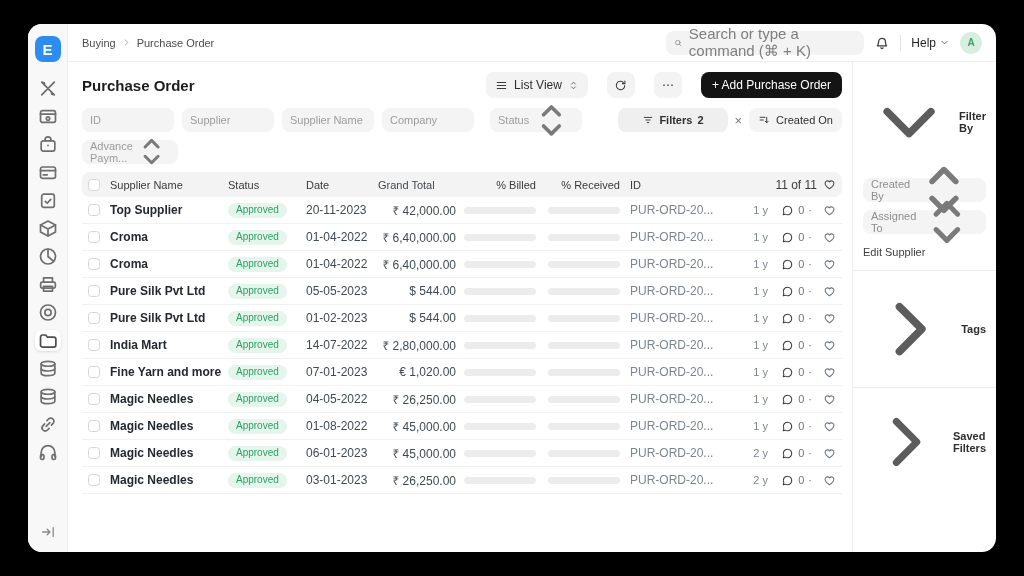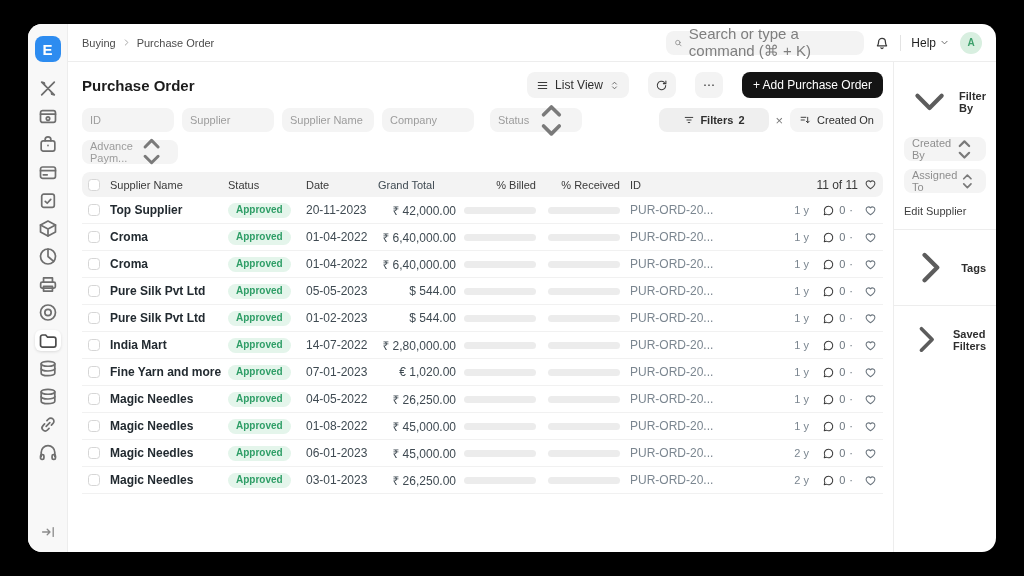--- a/index.html
+++ b/index.html
@@ -74,41 +74,41 @@
 
   
   .grid { display:grid; align-items:center;
     grid-template-columns:18px 122px 78px 72px 84px 80px 84px 1fr 30px 46px 22px; }
   .thead { background:#f3f3f3; border-radius:8px; height:25px; font-size:11px; color:#3a3a3a;
     padding:0 6px; flex-shrink:0; }
   .trow { height:27px; border-bottom:1px solid #f1f1f1; font-size:12px; padding:0 6px; }
   .cb { width:12px; height:12px; border:1.5px solid #d6d6d6; border-radius:3.5px; background:#fff; }
   .cell-name { font-weight:700; color:#222a30; padding-left:4px; white-space:nowrap; overflow:hidden; }
   .thead .cell-name { font-weight:400; color:#3a3a3a; }
-  .badge { display:inline-block; font-size:10px; font-weight:700; color:#2f9e67; background:#e4f5eb;
+  .badge { display:inline-block; font-size:10px; font-weight:400; color:#2f9e67; background:#e4f5eb;
     border-radius:9px; padding:2.5px 8px; line-height:1; }
   .cell-date { color:#3f4a52; }
   .cell-total { text-align:right; color:#3f4a52; padding-right:6px; white-space:nowrap; }
   .thead .cell-total, .thead .cell-bar { text-align:left; padding-right:6px; }
   .cell-bar { display:flex; justify-content:flex-end; padding-right:6px; }
   .bar-track { width:72px; height:7px; border-radius:4px; background:#ececec; overflow:hidden; }
   .bar-fill { height:100%; border-radius:4px; background:#4cb782; }
   .cell-id { color:#7b8690; padding-left:4px; white-space:nowrap; overflow:hidden; }
   .thead .cell-id { color:#3a3a3a; }
   .cell-age { font-size:11px; color:#7b8690; text-align:right; }
   .cell-comments { display:flex; align-items:center; justify-content:flex-end; gap:4px;
     color:#6b757e; font-size:11px; padding-right:2px; }
   .cell-comments svg, .cell-heart svg { width:13px; height:13px; }
   .cell-heart { display:flex; justify-content:flex-end; color:#6b757e; }
   .count-cell { grid-column:span 3; display:flex; align-items:center; justify-content:flex-end;
     gap:6px; font-size:12px; color:#3a3a3a; }
   .count-cell svg { width:13px; height:13px; color:#4c4c4c; }
 
   
-  .side-panel { width:103px; border-left:1px solid #ededed; padding:10px 10px 0; flex-shrink:0;
+  .side-panel { width:144px; border-left:1px solid #ededed; padding:10px 10px 0; flex-shrink:0;
     font-size:11px; }
   .sec-head { display:flex; align-items:center; gap:4px; font-weight:700; color:#2e2e2e;
     padding:4px 0 10px; }
   .sec-head svg { width:10px; height:10px; color:#5c5c5c; }
   .side-select { height:24px; background:#f4f4f4; border-radius:8px; display:flex; align-items:center;
     justify-content:space-between; padding:0 8px; color:#8e8e8e; margin-bottom:8px; }
   .side-select svg { width:10px; height:10px; color:#7a7a7a; }
   .side-link { color:#3f3f3f; padding:4px 0 12px; }
   .side-sec { border-top:1px solid #ededed; margin:0 -10px; padding:11px 10px; }
 </style>

